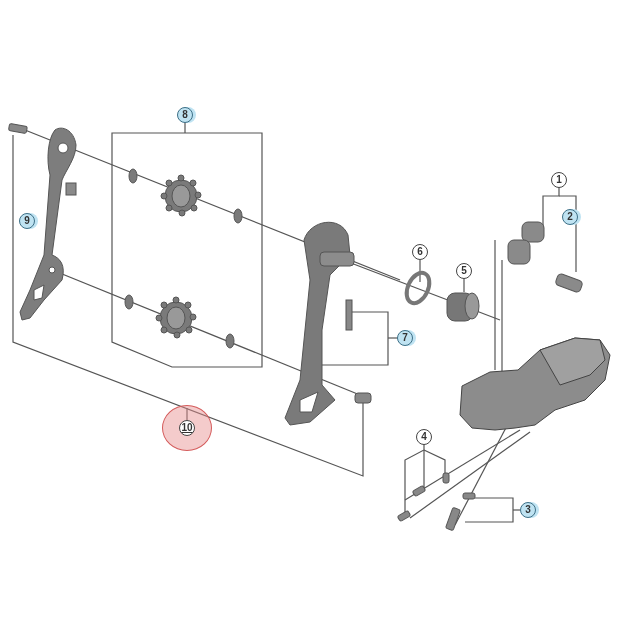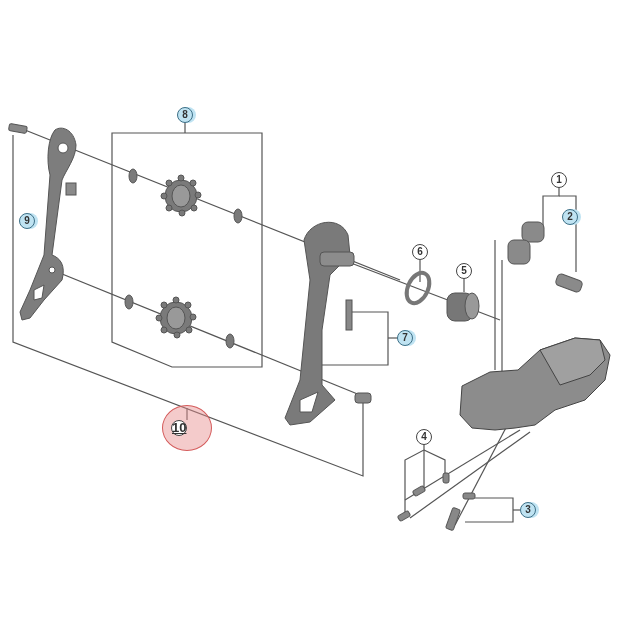--- a/index.html
+++ b/index.html
@@ -148,14 +148,14 @@
 
   <div class="lbl" style="left:559px;top:180px;">1</div>
   <div class="lbl hl" style="left:570px;top:217px;">2</div>
   <div class="lbl hl" style="left:528px;top:510px;">3</div>
   <div class="lbl" style="left:424px;top:437px;">4</div>
   <div class="lbl" style="left:464px;top:271px;">5</div>
   <div class="lbl" style="left:420px;top:252px;">6</div>
   <div class="lbl hl" style="left:405px;top:338px;">7</div>
   <div class="lbl hl" style="left:185px;top:115px;">8</div>
   <div class="lbl hl" style="left:27px;top:221px;">9</div>
-  <div class="lbl sel" style="left:179px;top:428px;font-size:13px;text-decoration:underline;">10</div>
+  <div class="lbl sel" style="left:187px;top:428px;font-size:10px;text-decoration:underline;">10</div>
 </div>
 
 </body></html>

